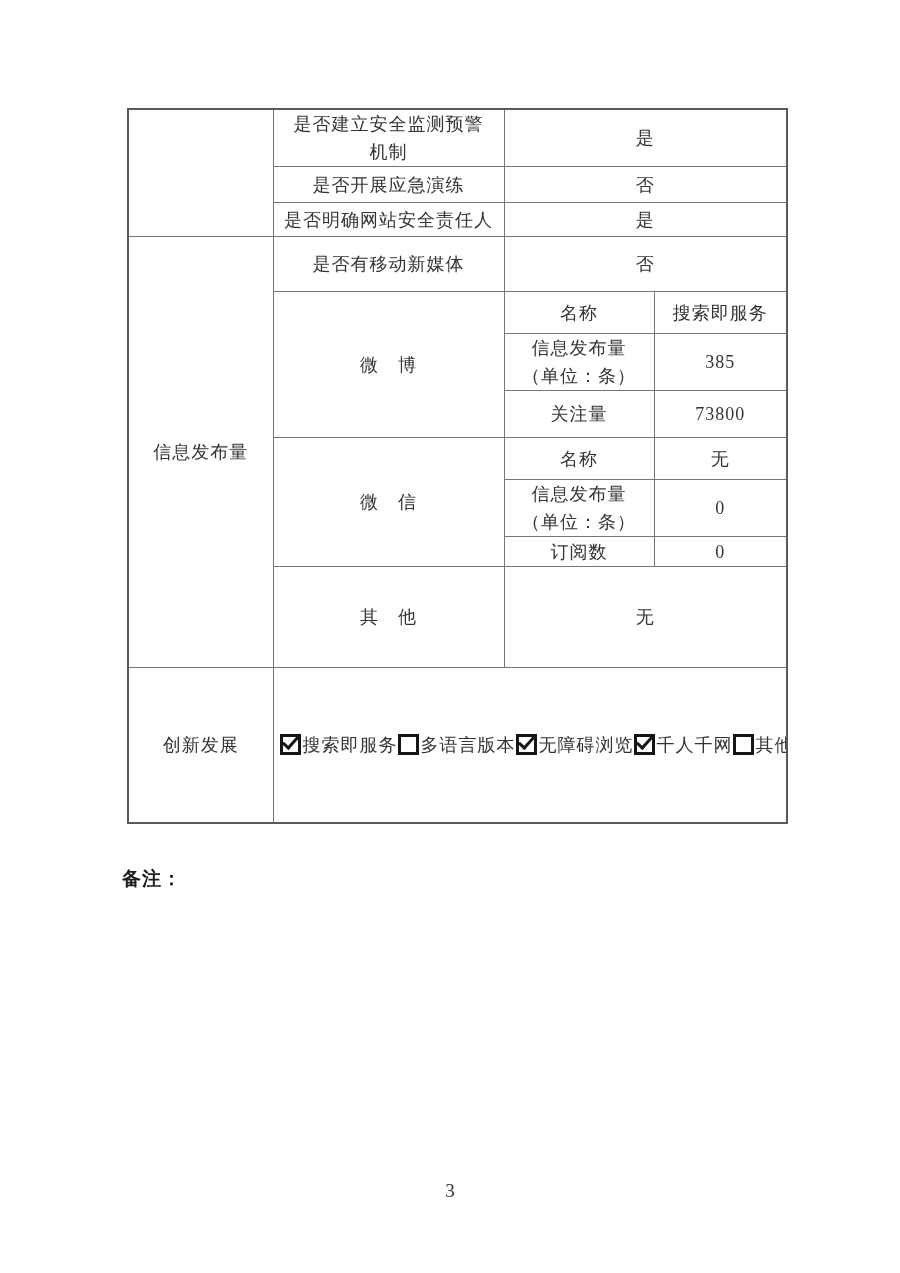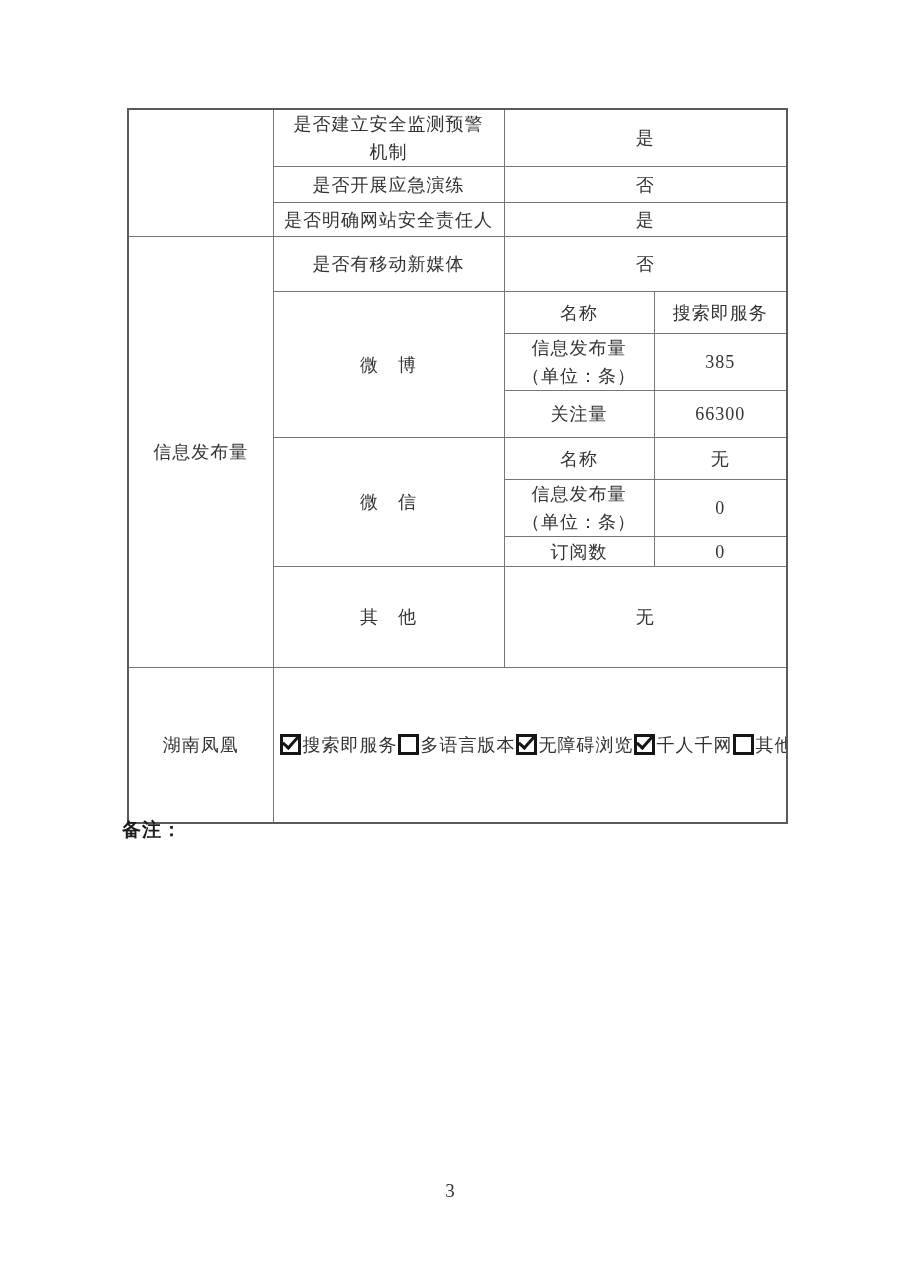--- a/index.html
+++ b/index.html
@@ -53,21 +53,21 @@
     position:absolute;
     left:3px;top:-4px;
     width:6px;height:13px;
     border-right:3px solid #151515;
     border-bottom:3px solid #151515;
     transform:rotate(42deg);
   }
   .cb-item{display:inline-block;margin:0;}
   .remarks{
     position:absolute;
-    left:122px;top:817px;
+    left:122px;top:866px;
     font-size:19px;
     font-weight:bold;
     color:#1c1c1c;
     letter-spacing:1px;
   }
   .page-number{
     position:absolute;
     left:0;top:1180px;
     width:100%;
     text-align:center;
@@ -114,21 +114,21 @@
         <td class="q">名称</td>
         <td class="val">搜索即服务</td>
       </tr>
       <tr style="height:53px">
         <td class="q">信息发布量
 （单位：条）</td>
         <td class="val">385</td>
       </tr>
       <tr style="height:47px">
         <td class="q">关注量</td>
-        <td class="val">66300</td>
+        <td class="val">73800</td>
       </tr>
       <tr style="height:42px">
         <td rowspan="3">微　信</td>
         <td class="q">名称</td>
         <td class="val">无</td>
       </tr>
       <tr style="height:55px">
         <td class="q">信息发布量
 （单位：条）</td>
         <td class="val">0</td>
@@ -136,21 +136,21 @@
       <tr style="height:30px">
         <td class="q">订阅数</td>
         <td class="val">0</td>
       </tr>
       <tr style="height:101px">
         <td class="q">其　他</td>
         <td colspan="2" class="val">无</td>
       </tr>
 
       <tr style="height:155px">
-        <td>湖南凤凰</td>
+        <td>创新发展</td>
         <td colspan="3" class="cb-row">
           <span class="cb-item"><span class="cbox checked"></span><span>搜索即服务</span></span><span class="cb-item"><span class="cbox"></span><span>多语言版本</span></span><span class="cb-item"><span class="cbox checked"></span><span>无障碍浏览</span></span><span class="cb-item"><span class="cbox checked"></span><span>千人千网</span></span><span class="cb-item"><span class="cbox"></span><span>其他</span></span>
         </td>
       </tr>
     </tbody>
   </table>
 
   <div class="remarks">备注：</div>
 
   <div class="page-number">3</div>

